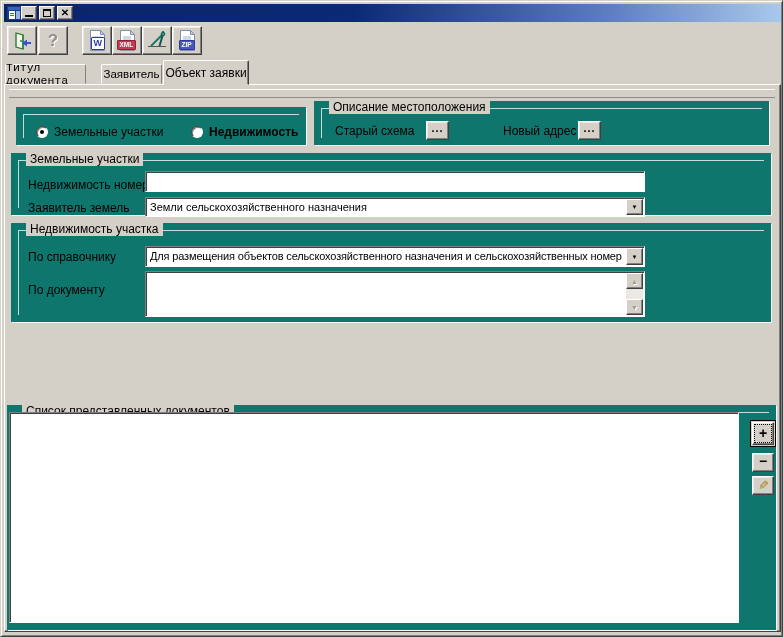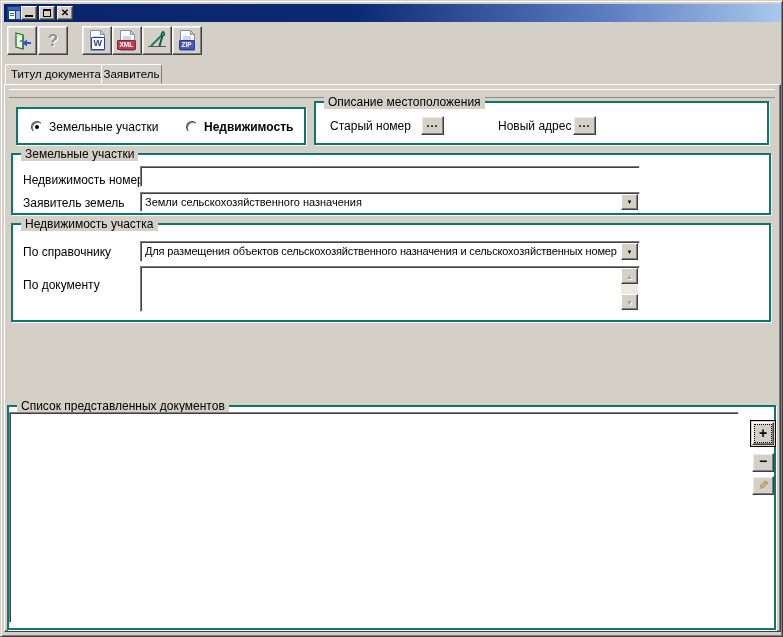--- a/index.html
+++ b/index.html
@@ -38,21 +38,21 @@
     border:1px solid;border-color:#fff #808080 #d4d0c8 #fff;
     border-top-left-radius:2px;border-top-right-radius:2px;
     display:flex;align-items:center;justify-content:center;font-size:11.5px;cursor:default;}
   .tab.active{top:59px;height:25px;z-index:6;border-color:#fff #404040 #d4d0c8 #fff;
     box-shadow:inset -1px 0 0 #808080;font-size:12px;}
   
   #panel{position:absolute;left:3px;top:83px;width:777px;height:548px;background:#d4d0c8;
     border:1px solid;border-color:#fff #404040 #404040 #fff;box-shadow:inset -1px -1px 0 #808080;}
   #topstrip{position:absolute;left:8px;top:88px;width:766px;height:9px;
     border-top:1px solid #fdfcfa;border-bottom:1px solid #8e8c85;background:#d4d0c8;z-index:2;}
-  .etched{position:absolute;border:2px solid #0f766e;box-shadow:1px 1px 0 #fdfcfa, inset 1px 1px 0 rgba(255,255,255,.75);background:#ffffff;z-index:2;}
+  .etched{position:absolute;border:7px solid #0f766e;box-shadow:1px 1px 0 #fdfcfa, inset 1px 1px 0 rgba(255,255,255,.75);background:#0f766e;z-index:2;}
   .legend{position:absolute;top:-8px;left:8px;background:#d4d0c8;padding:0 4px;font-size:12px;white-space:nowrap;line-height:14px;}
   .lbl{position:absolute;font-size:12px;color:#000;white-space:nowrap;line-height:14px;}
   
   .radio{position:absolute;width:12px;height:12px;border-radius:50%;background:#fff;
     border:1px solid;border-color:#404040 #fff #fff #404040;box-shadow:inset 1px 1px 0 #808080;}
   .radio .dot{position:absolute;left:3px;top:3px;width:4px;height:4px;border-radius:50%;background:#000;display:none;}
   .radio.checked .dot{display:block;}
   
   .sbtn{background:#d4d0c8;border:1px solid;border-color:#fff #404040 #404040 #fff;
     box-shadow:inset -1px -1px 0 #808080, inset 1px 1px 0 #eceae4;
@@ -157,42 +157,45 @@
       <svg width="17" height="21" viewBox="0 0 17 21">
         <path d="M1.5,0.5 h10 l4,4 v16 h-14 z" fill="#fff" stroke="#8090a8"></path>
         <path d="M11.5,0.5 l4,4 h-4 z" fill="#c8d4e8" stroke="#8090a8"></path>
         <line x1="4" y1="7" x2="12" y2="7" stroke="#9fb0cc"></line>
         <line x1="4" y1="9" x2="12" y2="9" stroke="#9fb0cc"></line>
       </svg>
       <span class="docbadge badge-zip">ZIP</span>
     </span>
   </div>
 
-  <div class="tab" style="left:4px;width:102px;">
+  <div class="tab" style="left:4px;width:81px;font-family:Liberation Mono, monospace;">
     <span>Титул документа</span>
   </div>
   <div class="tab" style="left:100px;width:61px;">
     <span>Заявитель</span>
+  </div>
+  <div class="tab active" style="left:162px;width:86px;">
+    <span>Объект заявки</span>
   </div>
 
   <div id="panel"></div>
   <div id="topstrip"></div>
 
   <div class="etched" style="left:15px;top:106px;width:290px;height:38px;">
     <span class="radio checked" style="left:13px;top:12px;">
         <span class="dot"></span>
       </span>
     <span class="lbl" style="left:31px;top:11px;">Земельные участки</span>
     <span class="radio" style="left:168px;top:12px;"></span>
     <span class="lbl" style="left:186px;top:11px;font-weight:bold;">Недвижимость</span>
   </div>
 
   <div class="etched" style="left:313px;top:100px;width:455px;height:44px;">
     <span class="legend">Описание местоположения</span>
-    <span class="lbl" style="left:14px;top:16px;">Старый номер</span>
+    <span class="lbl" style="left:14px;top:16px;">Старый схема</span>
     <div class="sbtn browse" style="left:105px;top:13px;">...</div>
     <span class="lbl" style="left:174px;top:16px;margin-left:8px;">Новый адрес</span>
     <div class="sbtn browse" style="left:257px;top:13px;">...</div>
   </div>
 
   <div class="etched" style="left:10px;top:152px;width:760px;height:62px;">
     <span class="legend">Земельные участки</span>
     <span class="lbl" style="left:10px;top:18px;">Недвижимость номер</span>
     <input class="sunken tinput" style="left: 127px; top: 11px; width: 500px; height: 21px;" value="">
     <span class="lbl" style="left:10px;top:41px;">Заявитель земель</span>

